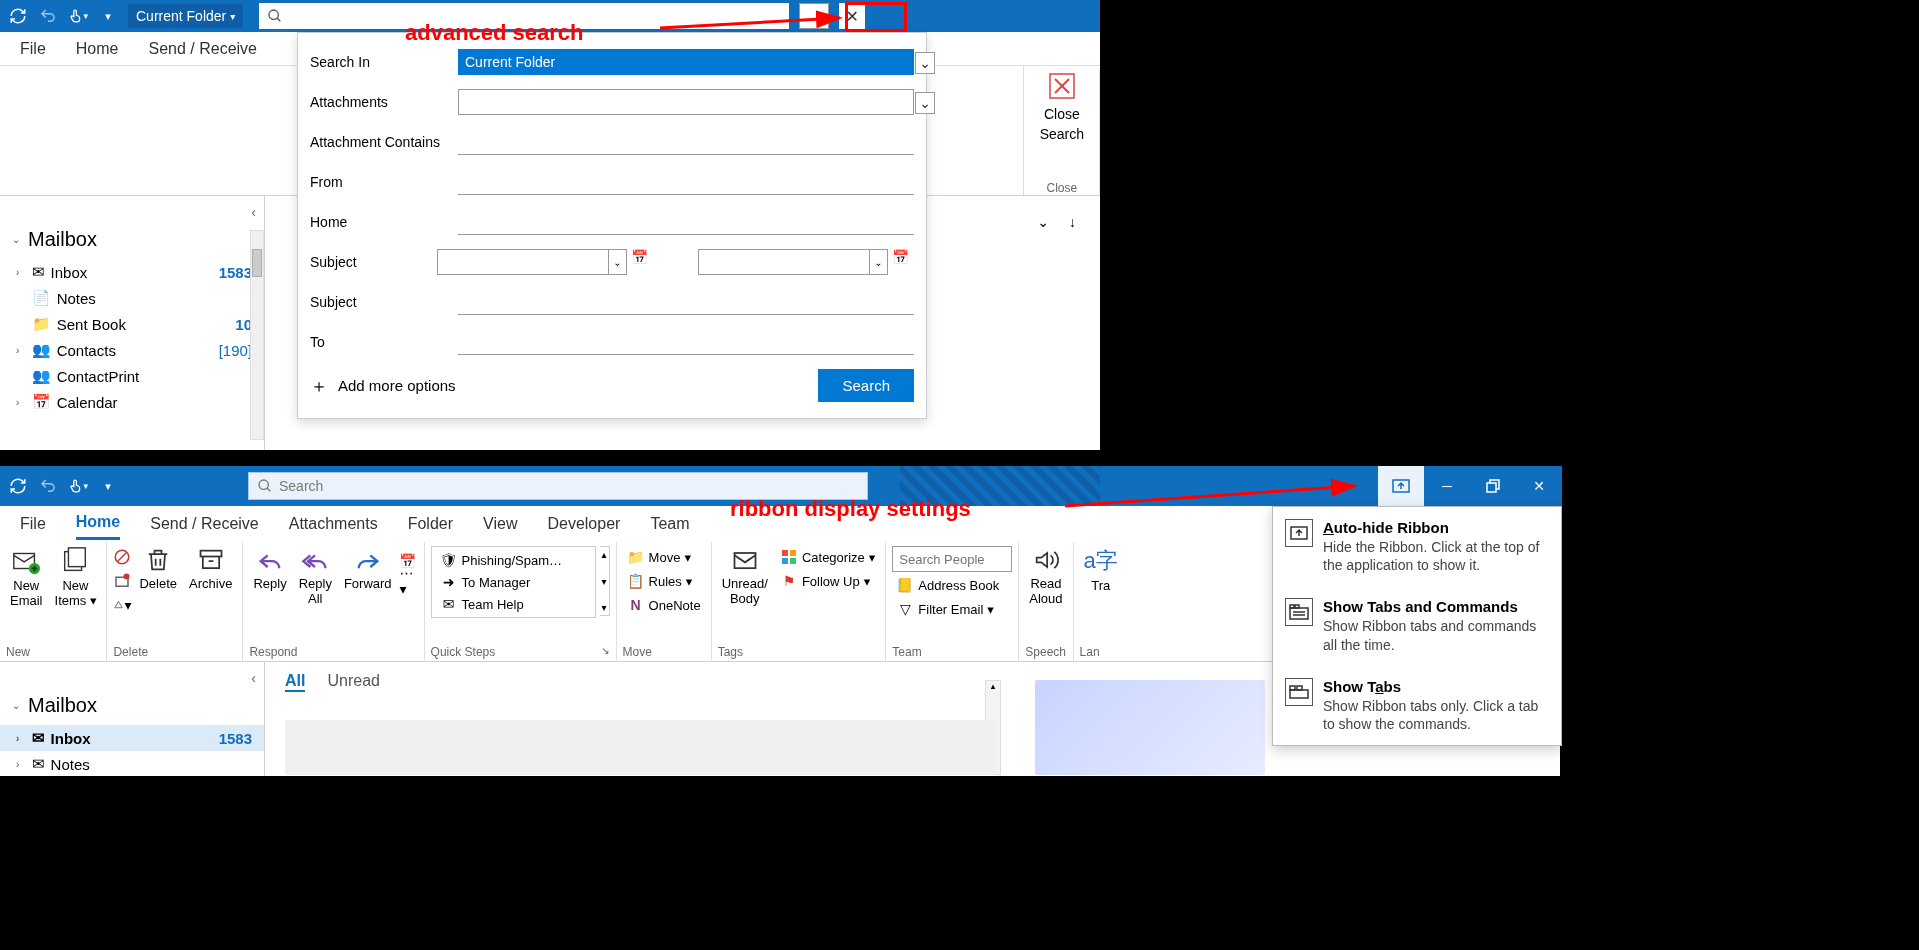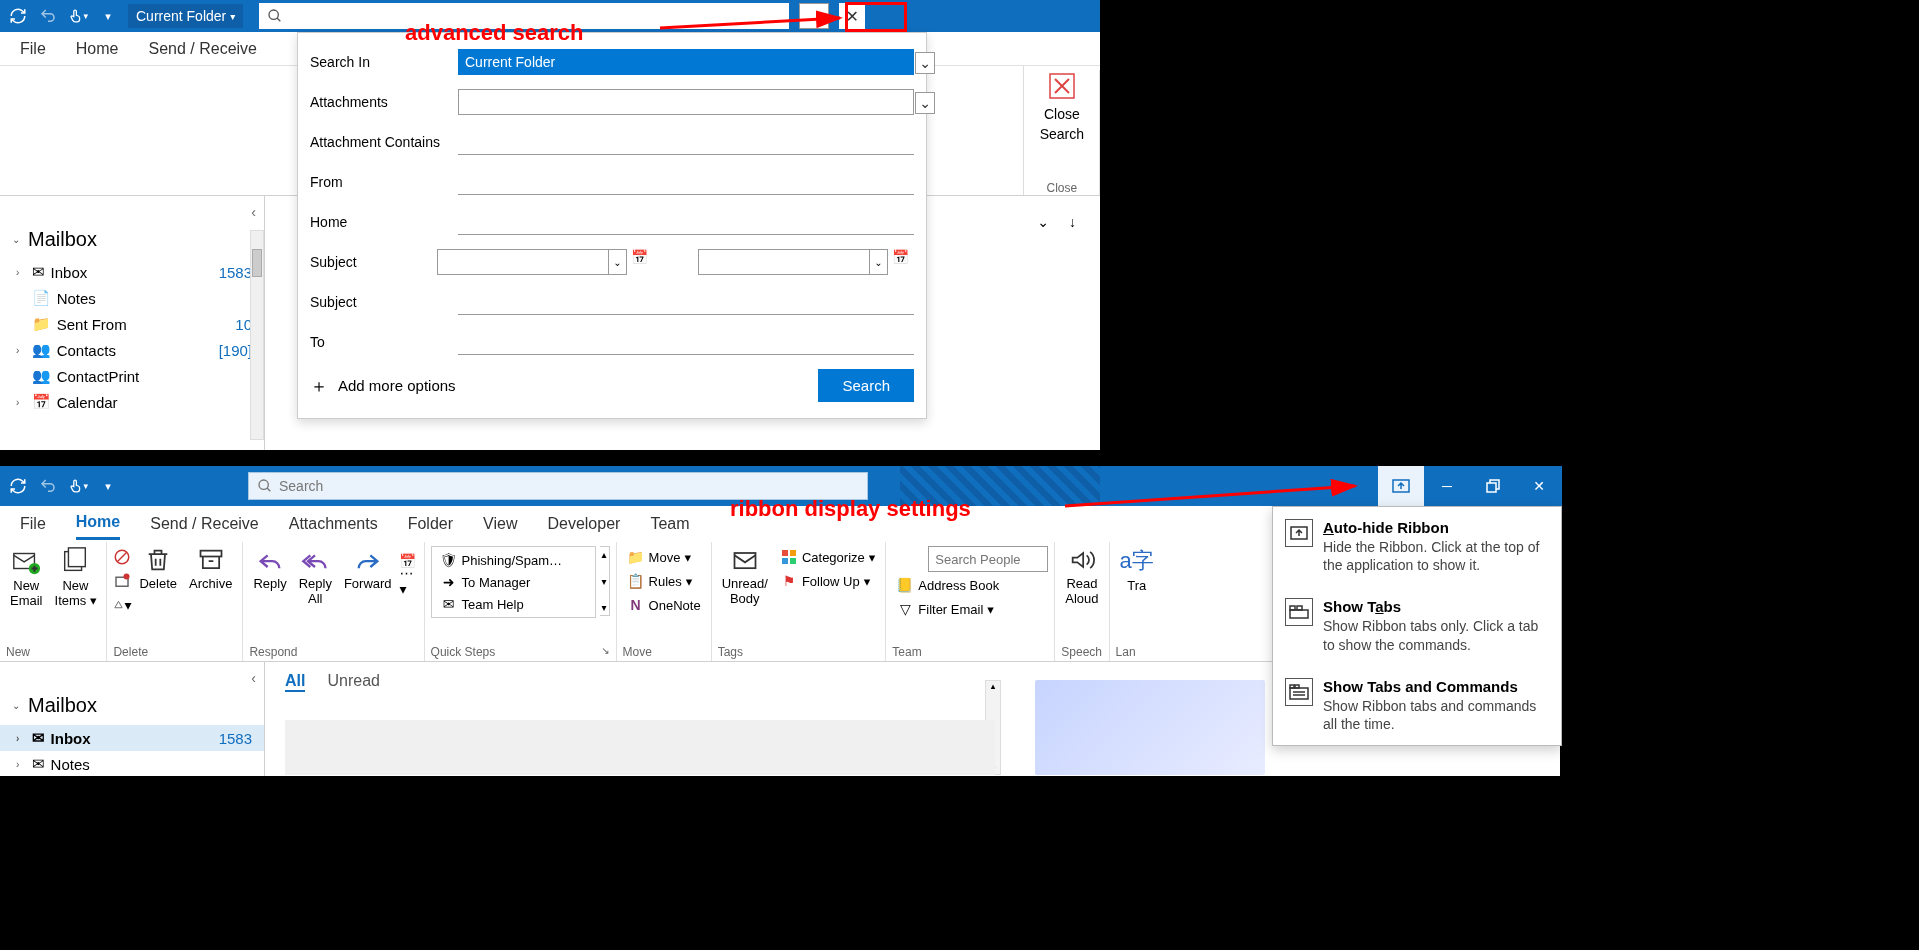--- a/index.html
+++ b/index.html
@@ -18,21 +18,21 @@
 .ribbon-group { display: flex; flex-direction: column; align-items: center; justify-content: space-between; padding: 4px 8px; border-right: 1px solid #e0e0e0; }
 .ribbon-btn-lg { display: flex; flex-direction: column; align-items: center; gap: 4px; padding: 4px 6px; cursor: pointer; font-size: 14px; }
 .ribbon-icon-lg { width: 32px; height: 32px; display: inline-flex; align-items: center; justify-content: center; font-size: 24px; }
 .ribbon-group-label { font-size: 12px; color: #666; margin-top: 2px; }
 .sidebar { width: 265px; border-right: 1px solid #d0d0d0; padding: 8px 0; font-size: 15px; }
 .sidebar .collapse-btn { text-align: right; padding-right: 8px; font-size: 14px; color: #666; }
 .sidebar-header { font-size: 20px; padding: 8px 12px; display: flex; align-items: center; gap: 6px; }
 .folder-row { display: flex; align-items: center; padding: 4px 12px 4px 16px; gap: 6px; cursor: pointer; justify-content: space-between; }
 .folder-row.active { background: #dbeaf7; font-weight: 600; }
 .folder-left { display: flex; align-items: center; gap: 6px; }
-.folder-count { color: #106ebe; font-weight: 400; }
+.folder-count { color: #106ebe; font-weight: 700; }
 .folder-count.brack { font-weight: 400; }
 .caret-small { font-size: 10px; color: #555; width: 10px; display: inline-block; }
 .adv-search-panel { position: absolute; top: 32px; left: 297px; width: 630px; background: #fff; border: 1px solid #ccc; padding: 16px 12px; z-index: 10; box-shadow: 0 4px 10px rgba(0,0,0,0.15); }
 .adv-row { display: flex; align-items: center; margin-bottom: 14px; gap: 8px; }
 .adv-label { width: 140px; font-size: 14px; }
 .adv-input { flex: 1; height: 26px; border: none; border-bottom: 1px solid #999; padding: 0 4px; }
 .adv-select { flex: 1; height: 26px; border: 1px solid #999; display: flex; align-items: center; justify-content: space-between; padding: 0 6px; }
 .adv-select.selected { background: #0078d4; color: #fff; border: 1px solid #0078d4; }
 .date-box { border: 1px solid #999; height: 26px; width: 190px; display: flex; align-items: center; justify-content: flex-end; }
 .date-dd { width: 18px; text-align: center; border-left: 1px solid #999; font-size: 10px; height: 100%; display: flex; align-items: center; justify-content: center; }
@@ -58,21 +58,21 @@
 .ribbon2-btn-sm { display: flex; align-items: center; gap: 4px; font-size: 13px; padding: 2px 4px; cursor: pointer; }
 .stack { display: flex; flex-direction: column; gap: 2px; }
 .sm-icon { width: 18px; height: 18px; display: inline-flex; align-items: center; justify-content: center; font-size: 14px; }
 .win-btn { width: 46px; display: flex; align-items: center; justify-content: center; color: #fff; font-size: 14px; cursor: pointer; }
 .ribbon-disp-btn { background: #eaf3fb; color: #106ebe; }
 .dropdown-panel { position: absolute; top: 40px; right: 0; width: 290px; background: #fff; border: 1px solid #bbb; box-shadow: 0 4px 12px rgba(0,0,0,0.2); z-index: 60; }
 .dd-item { display: flex; gap: 10px; padding: 12px; cursor: pointer; }
 .dd-icon { width: 28px; height: 28px; border: 1px solid #555; flex-shrink: 0; display: flex; align-items: center; justify-content: center; font-size: 14px; }
 .dd-title { font-weight: 600; font-size: 15px; }
 .dd-desc { font-size: 14px; color: #444; line-height: 1.3; margin-top: 2px; }
-.input-box { border: 1px solid #999; height: 26px; padding: 0 6px; font-size: 13px; color: #777; width: 120px; margin-left: 36px; }
+.input-box { border: 1px solid #999; height: 26px; padding: 0 6px; font-size: 13px; color: #777; width: 120px; }
 .filter-tabs { display: flex; gap: 22px; padding: 10px 20px; font-size: 16px; }
 .filter-tab { cursor: pointer; color: #555; }
 .filter-tab.active { color: #106ebe; border-bottom: 2px solid #106ebe; font-weight: 600; }
 .scrollbar-thumb { background: #ccc; border: 1px solid #aaa; }
 .dl-expander { font-size: 10px; cursor: pointer; }
 
 .reading-pane { position: absolute; top: 680px; left: 1035px; width: 230px; height: 95px; background: linear-gradient(135deg, #c7d4ff, #e8ecff); border-radius: 2px; }
 .msg-list-bg { position: absolute; top: 720px; left: 285px; width: 710px; height: 55px; background: #f0f0f0; }
 .mini-scrollbar { position: absolute; width: 16px; background: #f3f3f3; border: 1px solid #ddd; }
 
@@ -216,21 +216,21 @@
             <div class="folder-left">
               <span class="caret-small"></span>
               <span>📄</span>
               <span>Notes</span>
             </div>
           </div>
           <div class="folder-row">
             <div class="folder-left">
               <span class="caret-small"></span>
               <span>📁</span>
-              <span>Sent From</span>
+              <span>Sent Book</span>
             </div>
             <span class="folder-count">10</span>
           </div>
           <div class="folder-row">
             <div class="folder-left">
               <span class="caret-small">›</span>
               <span>👥</span>
               <span>Contacts</span>
             </div>
             <span class="folder-count brack">[190]</span>
@@ -637,44 +637,44 @@
           <path d="M9 10V4M6 7l3-3 3 3"></path>
         </svg>
       </div>
     <div>
       <div class="dd-title"><span style="text-decoration:underline">A</span>uto-hide Ribbon</div>
       <div class="dd-desc">Hide the Ribbon. Click at the top of the application to show it.</div>
     </div>
   </div>
   <div class="dd-item">
     <div class="dd-icon">
-        <svg width="20" height="14" viewBox="0 0 20 14" fill="none" stroke="#333" stroke-width="1.5">
-          <rect x="1" y="5" width="18" height="8"></rect>
-          <rect x="1" y="1" width="5" height="4"></rect>
-          <rect x="8" y="1" width="5" height="4"></rect>
-        </svg>
-      </div>
-    <div>
-      <div class="dd-title">Show T<span style="text-decoration:underline">a</span>bs</div>
-      <div class="dd-desc">Show Ribbon tabs only. Click a tab to show the commands.</div>
-    </div>
-  </div>
-  <div class="dd-item">
-    <div class="dd-icon">
         <svg width="20" height="16" viewBox="0 0 20 16" fill="none" stroke="#333" stroke-width="1.5">
           <rect x="1" y="4" width="18" height="11"></rect>
           <rect x="1" y="1" width="4" height="3"></rect>
           <rect x="6" y="1" width="4" height="3"></rect>
           <line x1="4" y1="8" x2="16" y2="8"></line>
           <line x1="4" y1="11" x2="16" y2="11"></line>
         </svg>
       </div>
     <div>
       <div class="dd-title">Show Tabs and Commands</div>
       <div class="dd-desc">Show Ribbon tabs and commands all the time.</div>
+    </div>
+  </div>
+  <div class="dd-item">
+    <div class="dd-icon">
+        <svg width="20" height="14" viewBox="0 0 20 14" fill="none" stroke="#333" stroke-width="1.5">
+          <rect x="1" y="5" width="18" height="8"></rect>
+          <rect x="1" y="1" width="5" height="4"></rect>
+          <rect x="8" y="1" width="5" height="4"></rect>
+        </svg>
+      </div>
+    <div>
+      <div class="dd-title">Show T<span style="text-decoration:underline">a</span>bs</div>
+      <div class="dd-desc">Show Ribbon tabs only. Click a tab to show the commands.</div>
     </div>
   </div>
 </div>
 
 <div class="mini-scrollbar" style="top:680px;left:985px;height:95px">
   <div style="text-align:center;font-size:9px">▴</div>
   <div style="position:absolute;bottom:0;width:100%;text-align:center;font-size:9px">▾</div>
 </div>
 <div class="reading-pane"></div>
 <div class="msg-list-bg"></div>

